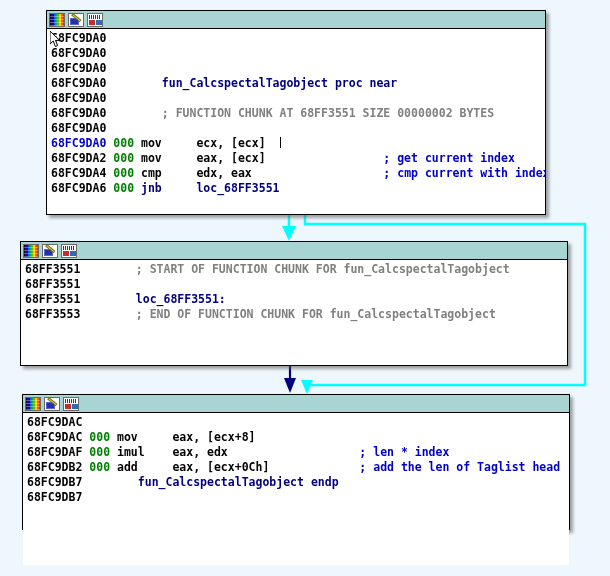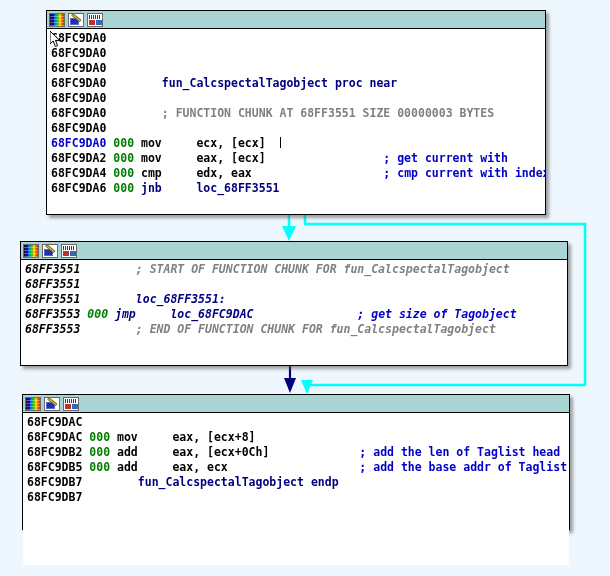--- a/index.html
+++ b/index.html
@@ -170,57 +170,56 @@
       <div class="tb-icon ico-palette"></div>
       <div class="tb-icon ico-edit"></div>
       <div class="tb-icon ico-graph"></div>
     </div>
     <div class="codearea" style="height:185px;">
         <div class="line"><span class="addr">68FC9DA0 </span><span class="stk">    </span></div>
         <div class="line"><span class="addr">68FC9DA0 </span><span class="stk">    </span></div>
         <div class="line"><span class="addr">68FC9DA0 </span><span class="stk">    </span></div>
         <div class="line"><span class="addr">68FC9DA0 </span><span class="stk">    </span><span class="fn">   fun_CalcspectalTagobject proc near</span></div>
         <div class="line"><span class="addr">68FC9DA0 </span><span class="stk">    </span></div>
-        <div class="line"><span class="addr">68FC9DA0 </span><span class="stk">    </span><span class="gcmt">   ; FUNCTION CHUNK AT 68FF3551 SIZE 00000003 BYTES</span></div>
+        <div class="line"><span class="addr">68FC9DA0 </span><span class="stk">    </span><span class="gcmt">   ; FUNCTION CHUNK AT 68FF3551 SIZE 00000002 BYTES</span></div>
         <div class="line"><span class="addr">68FC9DA0 </span><span class="stk">    </span></div>
         <div class="line"><span class="addr cur">68FC9DA0 </span><span class="stk">000 </span><span class="mn">mov     ecx, [ecx]</span>  <span class="caret"></span></div>
-        <div class="line"><span class="addr">68FC9DA2 </span><span class="stk">000 </span><span class="mn">mov     eax, [ecx]</span><span>                 </span><span class="cmt">; get current with</span></div>
+        <div class="line"><span class="addr">68FC9DA2 </span><span class="stk">000 </span><span class="mn">mov     eax, [ecx]</span><span>                 </span><span class="cmt">; get current index</span></div>
         <div class="line"><span class="addr">68FC9DA4 </span><span class="stk">000 </span><span class="mn">cmp     edx, eax</span><span>                   </span><span class="cmt">; cmp current with index</span></div>
         <div class="line"><span class="addr">68FC9DA6 </span><span class="stk">000 </span><span class="lbl">jnb     loc_68FF3551</span></div>
       </div>
 
     <svg class="cursor" style="left:3px; top:20px;" viewBox="0 0 11 17">
       <polygon points="0,0 0,13 3.2,10 5.4,15.5 7.6,14.6 5.5,9.4 9.6,9.4" fill="#ffffff" stroke="#000000" stroke-width="1"></polygon>
     </svg>
   </div>
 
-  <div class="window" id="win-middle" style="left:20px; top:241px; width:548px; height:125px;font-style:italic;">
+  <div class="window" id="win-middle" style="left:20px; top:241px; width:548px; height:125px;">
     <div class="titlebar" style="background: rgb(168, 212, 212);">
       <div class="tb-icon ico-palette"></div>
       <div class="tb-icon ico-edit"></div>
       <div class="tb-icon ico-graph"></div>
     </div>
     <div class="codearea" style="height:105px;">
         <div class="line"><span class="addr">68FF3551 </span><span class="stk">    </span><span class="gcmt">   ; START OF FUNCTION CHUNK FOR fun_CalcspectalTagobject</span></div>
         <div class="line"><span class="addr">68FF3551 </span><span class="stk">    </span></div>
         <div class="line"><span class="addr">68FF3551 </span><span class="stk">    </span><span class="lbl">   loc_68FF3551:</span></div>
-        <div class="line"><span class="addr">68FF3553 </span><span class="stk">000 </span><span class="lbl">jmp     loc_68FC9DAC</span><span>               </span><span class="cmt">; get size of Tagobject</span></div>
         <div class="line"><span class="addr">68FF3553 </span><span class="stk">    </span><span class="gcmt">   ; END OF FUNCTION CHUNK FOR fun_CalcspectalTagobject</span></div>
       </div>
   </div>
 
   <div class="window" id="win-bottom" style="left:22px; top:394px; width:548px; height:136px;">
     <div class="titlebar" style="background: rgb(168, 212, 212);">
       <div class="tb-icon ico-palette"></div>
       <div class="tb-icon ico-edit"></div>
       <div class="tb-icon ico-graph"></div>
     </div>
     <div class="codearea" style="height:152px;">
         <div class="line"><span class="addr">68FC9DAC </span><span class="stk">    </span></div>
         <div class="line"><span class="addr">68FC9DAC </span><span class="stk">000 </span><span class="mn">mov     eax, [ecx+8]</span></div>
+        <div class="line"><span class="addr">68FC9DAF </span><span class="stk">000 </span><span class="mn">imul    eax, edx</span><span>                   </span><span class="cmt">; len * index</span></div>
         <div class="line"><span class="addr">68FC9DB2 </span><span class="stk">000 </span><span class="mn">add     eax, [ecx+0Ch]</span><span>             </span><span class="cmt">; add the len of Taglist head</span></div>
-        <div class="line"><span class="addr">68FC9DB5 </span><span class="stk">000 </span><span class="mn">add     eax, ecx</span><span>                   </span><span class="cmt">; add the base addr of Taglist</span></div>
         <div class="line"><span class="addr">68FC9DB7 </span><span class="stk">    </span><span class="fn">   fun_CalcspectalTagobject endp</span></div>
         <div class="line"><span class="addr">68FC9DB7 </span><span class="stk">    </span></div>
       </div>
   </div>
 
 </div>
 
 </body></html>

